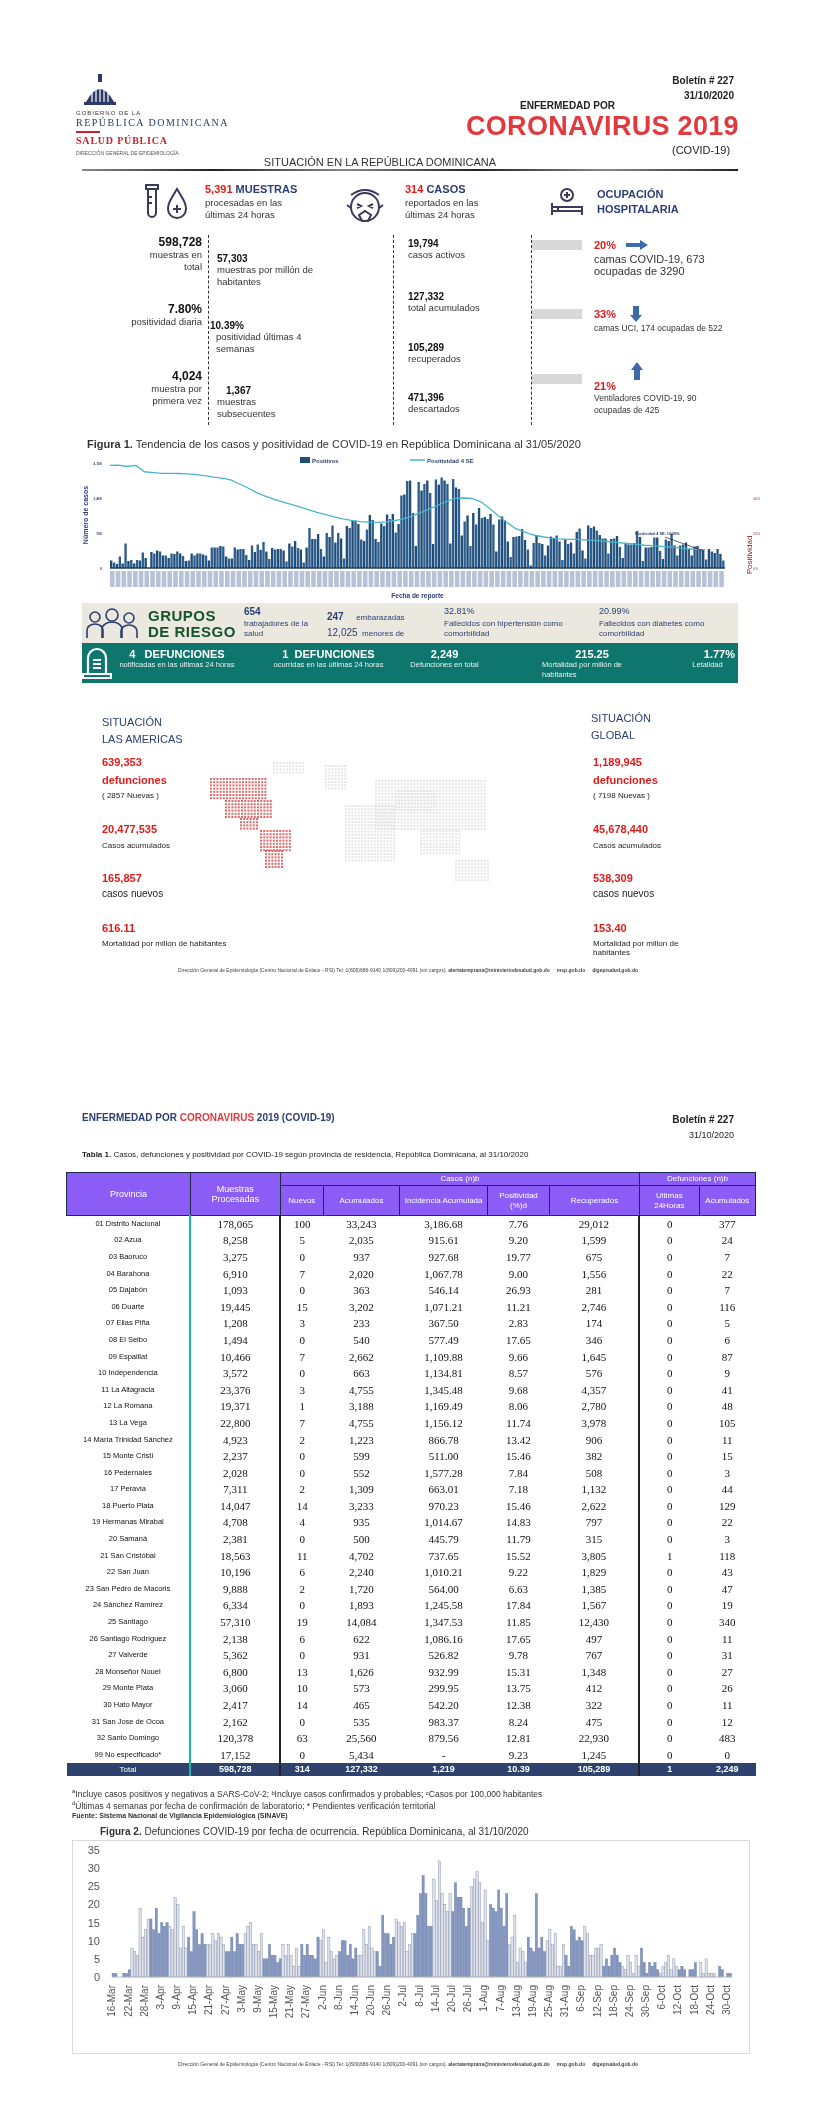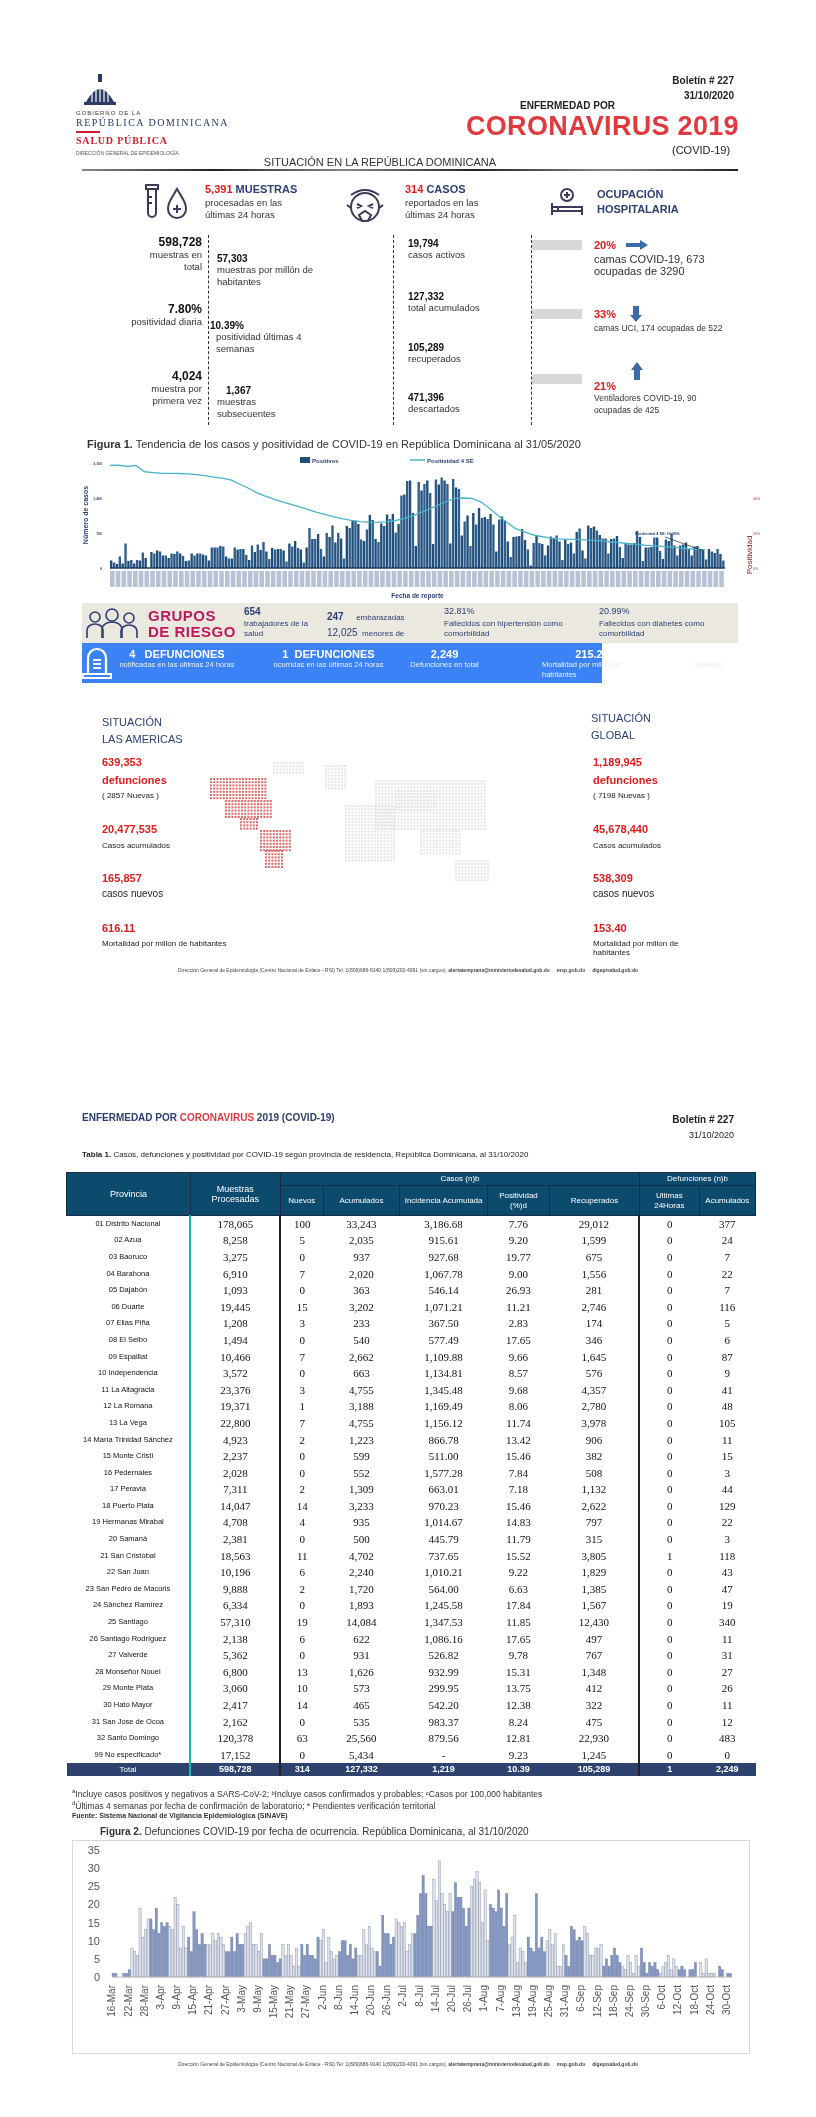--- a/index.html
+++ b/index.html
@@ -27,22 +27,22 @@
   .grey-bar { background: #d8d8d8; height: 10px; width: 50px; }
   .icon-stroke { stroke: #3a3a5a; fill: none; stroke-width: 2; }
 
   
   .fig-cap { font-size: 11px; color: #333; }
   .fig-cap b { font-weight: bold; }
   svg text { font-family: "Liberation Sans", sans-serif; }
 
   
   .risk { left: 82px; top: 603px; width: 656px; height: 40px; background: #ebe8df; }
-  .death-band { left: 82px; top: 643px; width: 520px; height: 40px; background: #3b82f6; color: #fff; }
-  .risk-title { font-size: 15px; font-weight: bold; color: #be185d; line-height: 16px; letter-spacing: .5px; }
+  .death-band { left: 82px; top: 643px; width: 656px; height: 40px; background: #0f766e; color: #fff; }
+  .risk-title { font-size: 15px; font-weight: bold; color: #14532d; line-height: 16px; letter-spacing: .5px; }
   .rk-num { font-size: 10px; font-weight: bold; color: #2c3e73; }
   .rk-lbl { font-size: 8px; color: #2c3e73; line-height: 10px; }
   .db-big { font-size: 11px; font-weight: bold; color: #fff; }
   .db-sm { font-size: 7.5px; color: #e6f0f2; line-height: 10px; }
 
   
   .sit-h { font-size: 11px; color: #2c3e73; line-height: 17px; }
   .red-num { font-size: 11px; font-weight: bold; color: #e01b1b; }
   .s-lbl { font-size: 9px; color: #222; }
   .s-lbl-lg { font-size: 10px; color: #222; }
@@ -51,21 +51,21 @@
 
   
   .p2-title { left: 82px; top: 1112px; font-size: 10px; font-weight: bold; color: #2c3e73; }
   .p2-title .r { color: #e03a3e; }
   .p2-bol { right: 82px; top: 1112px; text-align: right; font-size: 10px; font-weight: bold; line-height: 15px; }
   .p2-bol span.d { font-weight: normal; font-size: 9px; }
   .tab-cap { left: 82px; top: 1150px; font-size: 8px; color: #222; }
   .tab-cap b { font-weight: bold; }
 
   table.prov { position: absolute; left: 66px; top: 1172px; width: 690px; border-collapse: collapse; font-family: "Liberation Serif", serif; }
-  table.prov th { background: #0c4a6e; color: #fff; font-weight: normal; font-size: 8px; border: 1px solid #1c2a4a; font-family: "Liberation Sans", sans-serif; padding: 1px 2px; line-height: 10px; }
+  table.prov th { background: #8b5cf6; color: #fff; font-weight: normal; font-size: 8px; border: 1px solid #1c2a4a; font-family: "Liberation Sans", sans-serif; padding: 1px 2px; line-height: 10px; }
   table.prov td { font-size: 11px; text-align: center; padding: 0 2px; height: 16.6px; line-height: 16px; color: #111; }
   table.prov td.pname { text-align: center; font-size: 7.5px; font-family: "Liberation Sans", sans-serif; border-right: 2px solid #14b8a6; }
   table.prov td.sep { border-right: 2px solid #222; }
   table.prov tr.total td { background: #2e426d; color: #fff; font-size: 9px; font-weight: bold; font-family: "Liberation Sans", sans-serif; height: 13px; line-height: 13px; }
   table.prov tr.total td.pname { font-weight: normal; font-size: 8px; }
 
   .note { left: 72px; font-size: 8.5px; color: #333; }
   .note sup { font-size: 6px; }
   .fuente { left: 72px; top: 1812px; font-size: 7px; font-weight: bold; color: #333; }
   .fig2-cap { left: 100px; top: 1826px; font-size: 10px; color: #333; }

